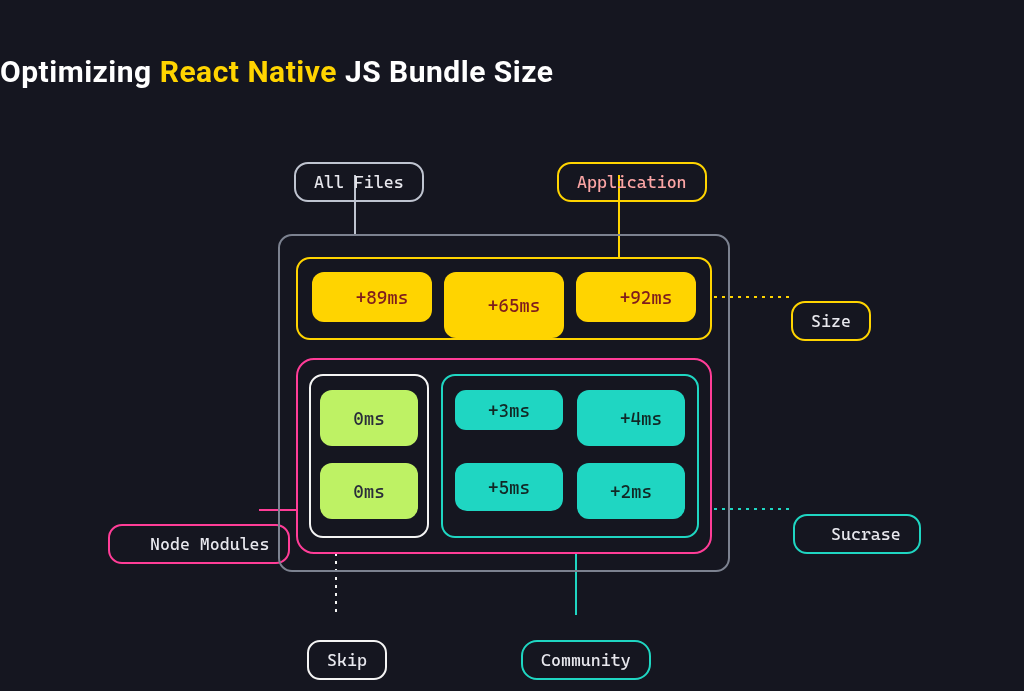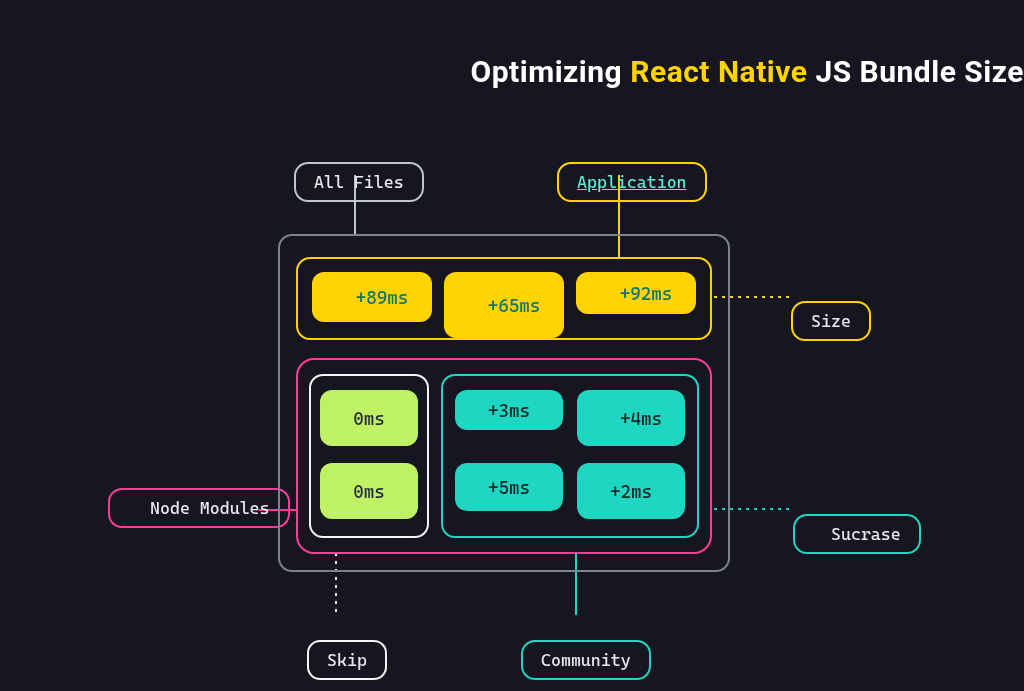--- a/index.html
+++ b/index.html
@@ -7,42 +7,42 @@
     margin: 0; padding: 0;
     width: 1024px; height: 691px;
     background: #151620;
     font-family: ui-monospace, "SF Mono", "Cascadia Code", Menlo, Consolas, monospace;
     position: relative;
   }
   .stage { position: relative; width: 1024px; height: 691px; }
   .title {
     position: absolute;
     left: 0; right: 0; top: 34px;
-    text-align: right;
+    text-align: left;
     font-family: -apple-system, BlinkMacSystemFont, "Segoe UI", Roboto, Arial, sans-serif;
     font-size: 30px;
     font-weight: 700;
     color: #ffffff;
     letter-spacing: 0.5px;
   }
   .title .accent { color: #ffd400; }
   .pill {
     position: absolute;
     border: 2px solid;
     border-radius: 14px;
     padding: 8px 18px;
     font-size: 17px;
     color: #e8e8ee;
     background: transparent;
     text-align: center;
     white-space: nowrap;
     margin-top: 25px;
   }
   .label-allfiles { border-color: #bfc4d0; }
-  .label-application { border-color: #ffd400; color: #5eead4; text-decoration: underline; }
+  .label-application { border-color: #ffd400; color: #fca5a5; }
   .label-babel { border-color: #ffd400; color: #e8e8ee; }
   .label-nodemodules { border-color: #ff3d97; }
   .label-sucrase { border-color: #1fd6c2; padding-left: 36px; }
   .label-skip { border-color: #f4f4f4; border-radius: 13px; }
   .label-community { border-color: #1fd6c2; }
 
   .outer-box {
     position: absolute;
     border: 2px solid #7c8290;
     border-radius: 14px;
@@ -71,21 +71,21 @@
 
   .cell {
     position: absolute;
     border-radius: 12px;
     display: flex;
     align-items: center;
     justify-content: center;
     font-size: 18px;
     font-weight: 500;
   }
-  .cell-yellow { background: #ffd400; color: #0f766e; padding-left: 20px; }
+  .cell-yellow { background: #ffd400; color: #7f1d1d; padding-left: 20px; }
   .cell-white  { background: #bef264; color: #2a2d3a; }
   .cell-teal   { background: #1fd6c2; color: #122825; }
 
   svg.lines {
     position: absolute; left: 0; top: 0; width: 1024px; height: 691px;
     pointer-events: none;
   }
 </style>
 </head>
 <body>
@@ -109,37 +109,37 @@
     <line x1="714" y1="509" x2="793" y2="509" stroke="#1fd6c2" stroke-width="2" stroke-dasharray="3 5"></line>
 
     <line x1="336" y1="553" x2="336" y2="615" stroke="#f4f4f4" stroke-width="2" stroke-dasharray="3 5"></line>
 
     <line x1="576" y1="553" x2="576" y2="615" stroke="#1fd6c2" stroke-width="2"></line>
   </svg>
 
   <div class="pill label-allfiles" style="left:294px; top:137px;">All Files</div>
   <div class="pill label-application" style="left:557px; top:137px;">Application</div>
   <div class="pill label-babel" style="left:791px; top:276px;">Size</div>
-  <div class="pill label-nodemodules" style="left:108px; top:463px;padding-left:40px;">Node Modules</div>
+  <div class="pill label-nodemodules" style="left:108px; top:499px;padding-left:40px;">Node Modules</div>
   <div class="pill label-sucrase" style="left:793px; top:489px;">Sucrase</div>
   <div class="pill label-skip" style="left:307px; top:615px;">Skip</div>
-  <div class="pill label-community" style="left:521px; top:615px;">Community</div>
+  <div class="pill label-community" style="left:521px; top:615px;border-radius:16px;">Community</div>
 
   <div class="outer-box" style="left:278px; top:234px; width:452px; height:338px;"></div>
 
   <div class="yellow-box" style="left:296px; top:257px; width:416px; height:83px;"></div>
   <div class="cell cell-yellow" style="left:312px; top:272px; width:120px; height:50px;">+89ms</div>
   <div class="cell cell-yellow" style="left:444px; top:272px; width:120px; height:66px;">+65ms</div>
-  <div class="cell cell-yellow" style="left:576px; top:272px; width:120px; height:42px;">+92ms</div>
+  <div class="cell cell-yellow" style="left:576px; top:272px; width:120px; height:50px;">+92ms</div>
 
   <div class="pink-box" style="left:296px; top:358px; width:416px; height:196px;"></div>
 
   <div class="white-box" style="left:309px; top:374px; width:120px; height:164px;"></div>
   <div class="cell cell-white" style="left:320px; top:390px; width:98px; height:56px;">0ms</div>
   <div class="cell cell-white" style="left:320px; top:463px; width:98px; height:56px;">0ms</div>
 
   <div class="teal-box" style="left:441px; top:374px; width:258px; height:164px;"></div>
-  <div class="cell cell-teal" style="left:455px; top:390px; width:108px; height:40px;">+3ms</div>
+  <div class="cell cell-teal" style="left:455px; top:390px; width:108px; height:40px;border-radius:11px;">+3ms</div>
   <div class="cell cell-teal" style="left:577px; top:390px; width:108px; height:56px;padding-left:20px;">+4ms</div>
   <div class="cell cell-teal" style="left:455px; top:463px; width:108px; height:48px;">+5ms</div>
   <div class="cell cell-teal" style="left:577px; top:463px; width:108px; height:56px;">+2ms</div>
 
 </div>
 
 </body></html>

